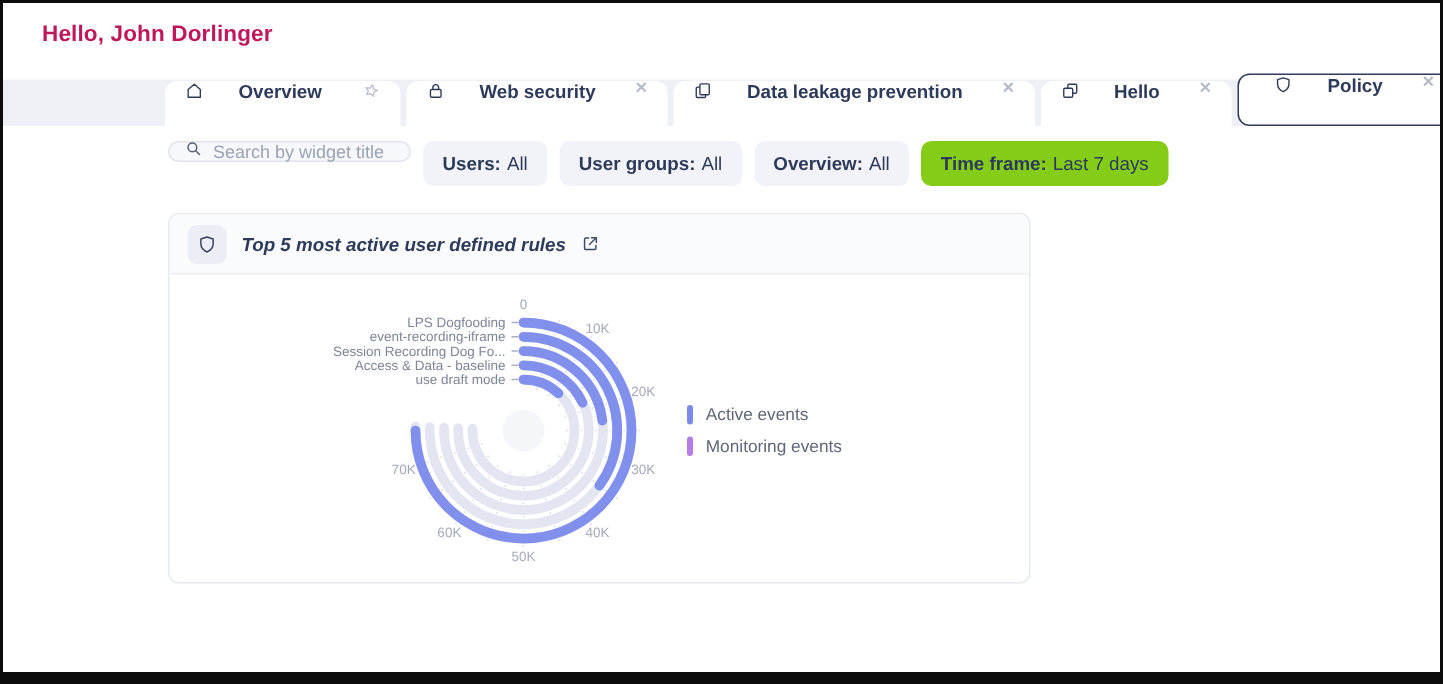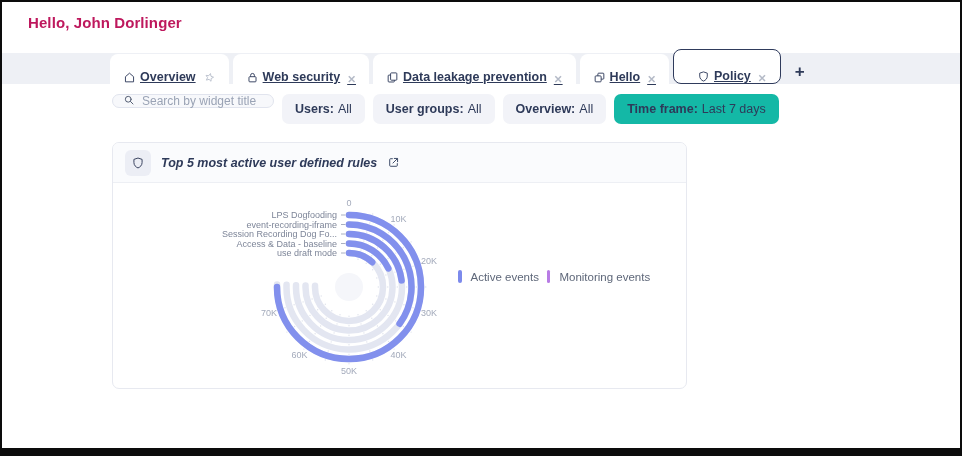--- a/index.html
+++ b/index.html
@@ -11,24 +11,24 @@
   }
   .greeting {
     position: absolute; left: 26px; top: 12px;
     font-size: 15px; font-weight: 700; color: #be185d; letter-spacing: .1px;
   }
   .tabstrip {
     position: absolute; left: 0; top: 51px; width: 100%; height: 31px;
     background: #eef0f5; display: flex; align-items: flex-end; padding-left: 108px;
   }
   .tab {
-    display: flex; align-items: flex-end; gap: 4px; height: 30px; padding: 0 13px;
+    display: flex; align-items: flex-start; gap: 23px; height: 30px; padding: 0 13px;
     background: #fff; border: none; border-radius: 8px 8px 0 0; cursor: pointer;
     font-family: inherit; font-size: 12.5px; font-weight: 600; color: #2e3a59;
-    margin-right: 4px; white-space: nowrap; text-decoration: underline;
+    margin-right: 4px; white-space: nowrap;
   }
   .tab.active {
     height: 35px; margin-top: -3px; border: 1.5px solid #2f3b5c; border-radius: 8px;
     font-weight: 700; position: relative; z-index: 2; background:#fff;padding-left:23px;
   }
   .tab .t-icon { display: flex; align-items: center; }
   .tab .t-close { font-size: 10.5px; color: #b4bac7; margin-left: 3px; line-height: 1; }
   .tab .t-pin { display: flex; align-items: center; margin-left: 3px; }
   .add-tab {
     background: none; border: none; font-size: 17px; font-weight: 600; color: #2e3a59;
@@ -45,37 +45,37 @@
     border: none; outline: none; background: transparent; width: 100%;
     font-family: inherit; font-size: 12px; color: #3c4660;
   }
   .search input::placeholder { color: #9aa3b5; }
   .pill {
     display: flex; align-items: center; gap: 4px; height: 30px; padding: 0 13px;
     background: #f2f3f8; border-radius: 7px; font-size: 12.5px; color: #2e3a59;
     cursor: pointer; white-space: nowrap;
   }
   .pill b { font-weight: 700; }
-  .pill.hl { background: #14b8a6; }
+  .pill.hl { background: #84cc16; }
   .card {
     position: absolute; left: 110px; top: 140px; width: 575px; height: 247px;
     background: #fff; border: 1px solid #e7e9f0; border-radius: 7px; overflow: hidden;
   }
   .card-header {
     height: 40px; background: #fafbfd; border-bottom: 1px solid #edeff4;
     display: flex; align-items: center; gap: 10px; padding: 0 12px; font-style: italic;
   }
   .chip {
     width: 26px; height: 26px; border-radius: 6px; background: #eceef5;
     display: flex; align-items: center; justify-content: center;
   }
   .card-title { font-size: 12.5px; font-weight: 700; color: #2e3a59; }
   .open-icon { display: flex; align-items: center; cursor: pointer; }
   .card-body { position: relative; width: 100%; height: 205px; }
-  .legend { position: absolute; left: 345px; top: 87px; display: flex; flex-direction: row; gap: 8px; }
+  .legend { position: absolute; left: 345px; top: 87px; display: flex; flex-direction: column; gap: 8px; }
   .legend-item { display: flex; align-items: center; gap: 9px; cursor: pointer; }
   .legend-marker { width: 3.5px; height: 13px; border-radius: 2px; }
   .legend-label { font-size: 11.5px; color: #5e6779; }
   svg.chart { position: absolute; left: 0; top: 0; }
   svg text { font-family: "Liberation Sans", sans-serif; }
 </style>
 </head>
 <body>
 
 <div class="frame">

